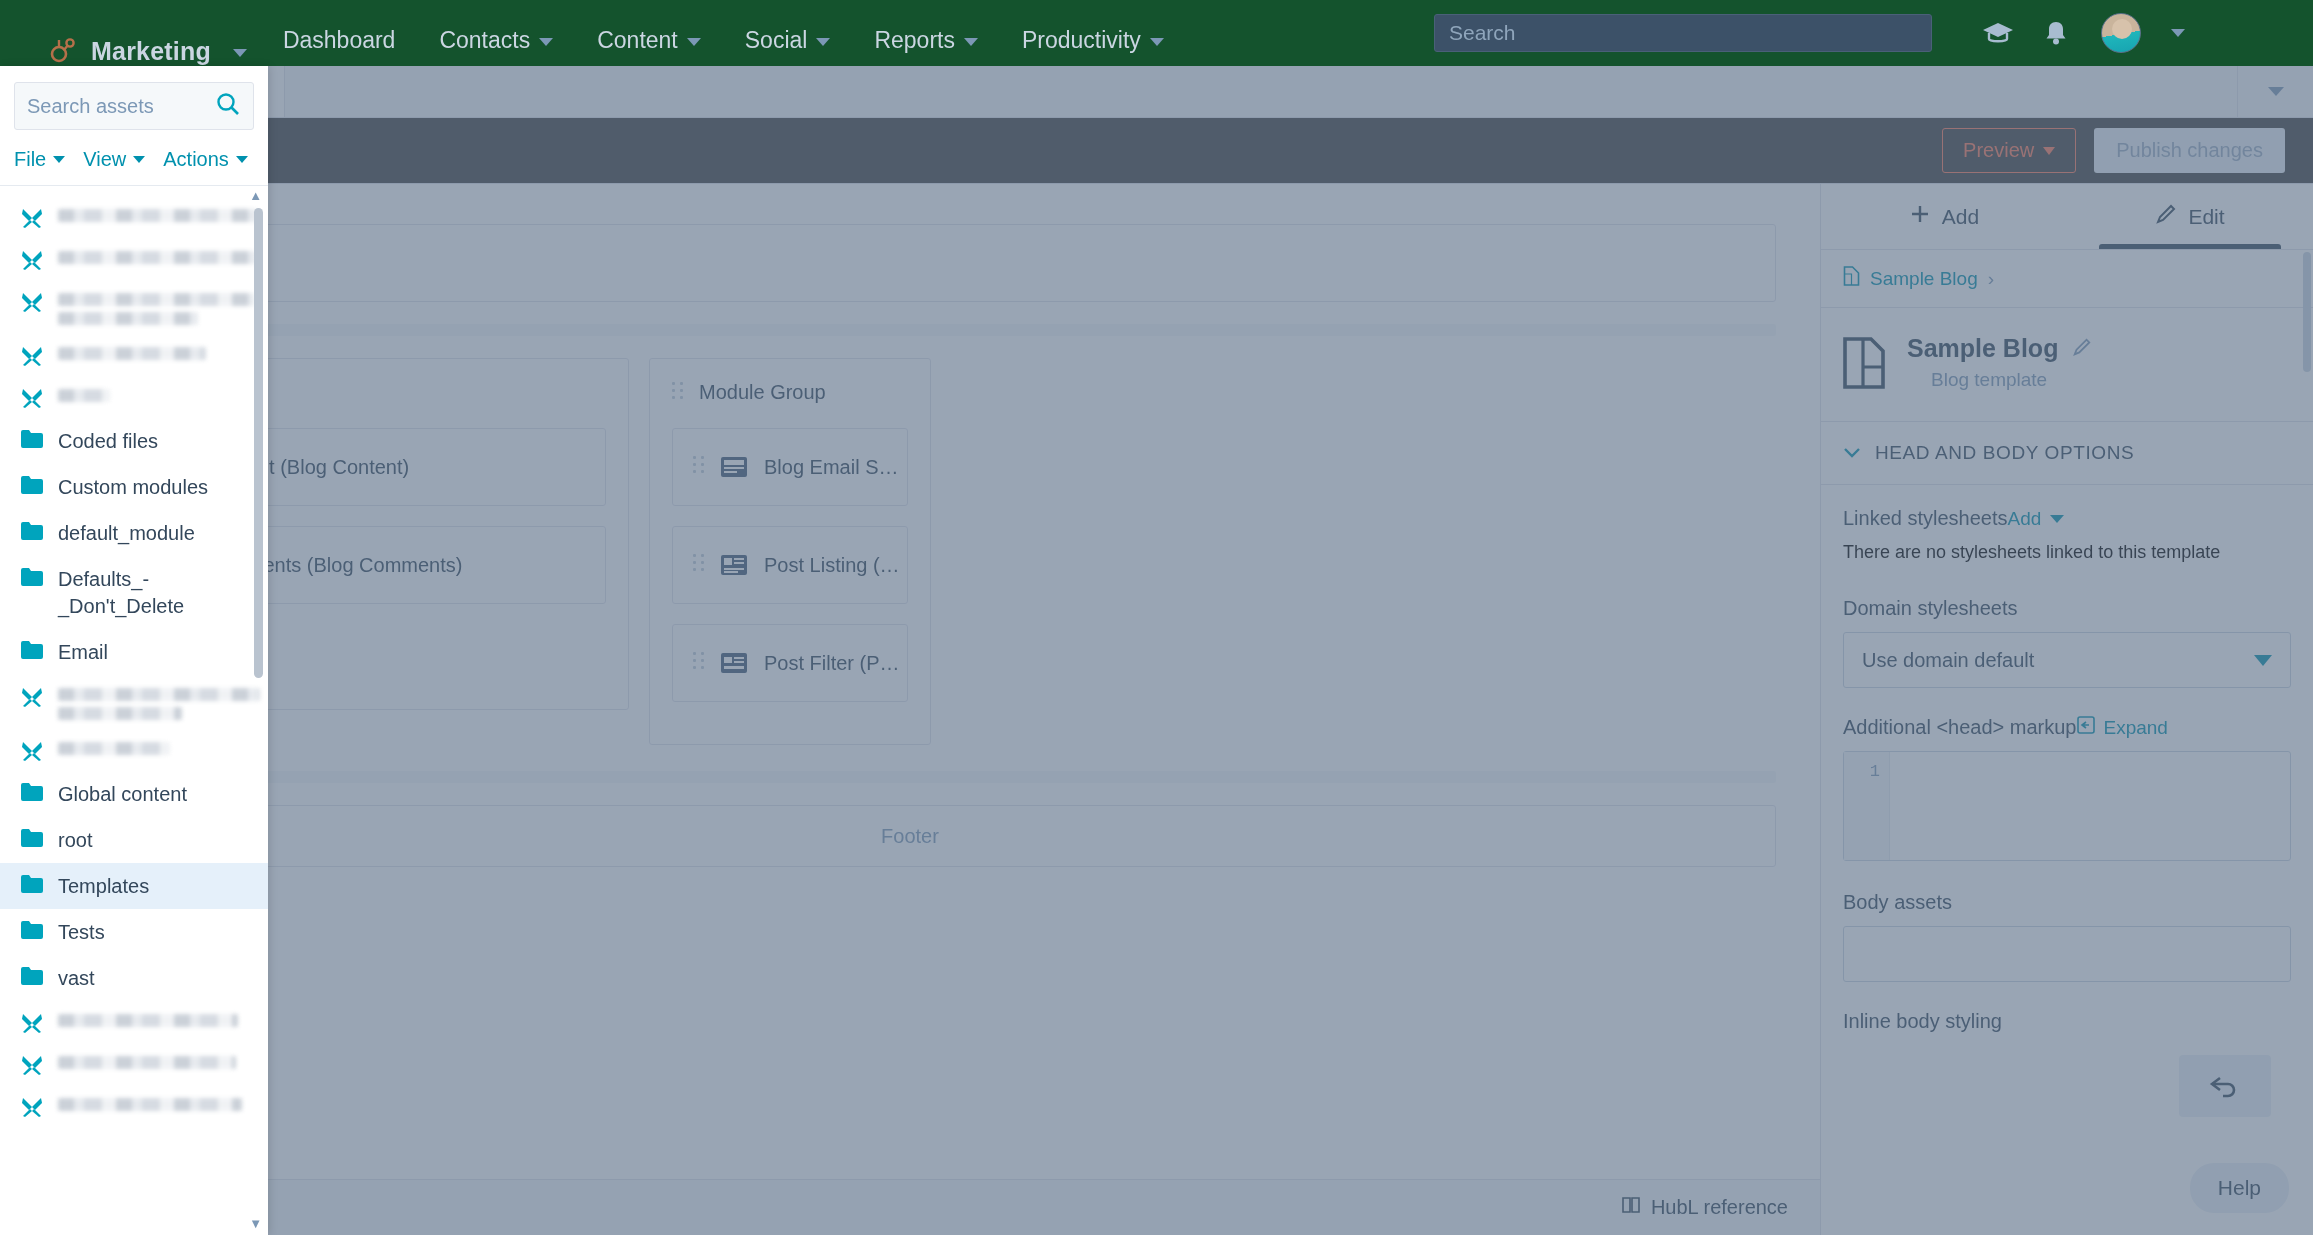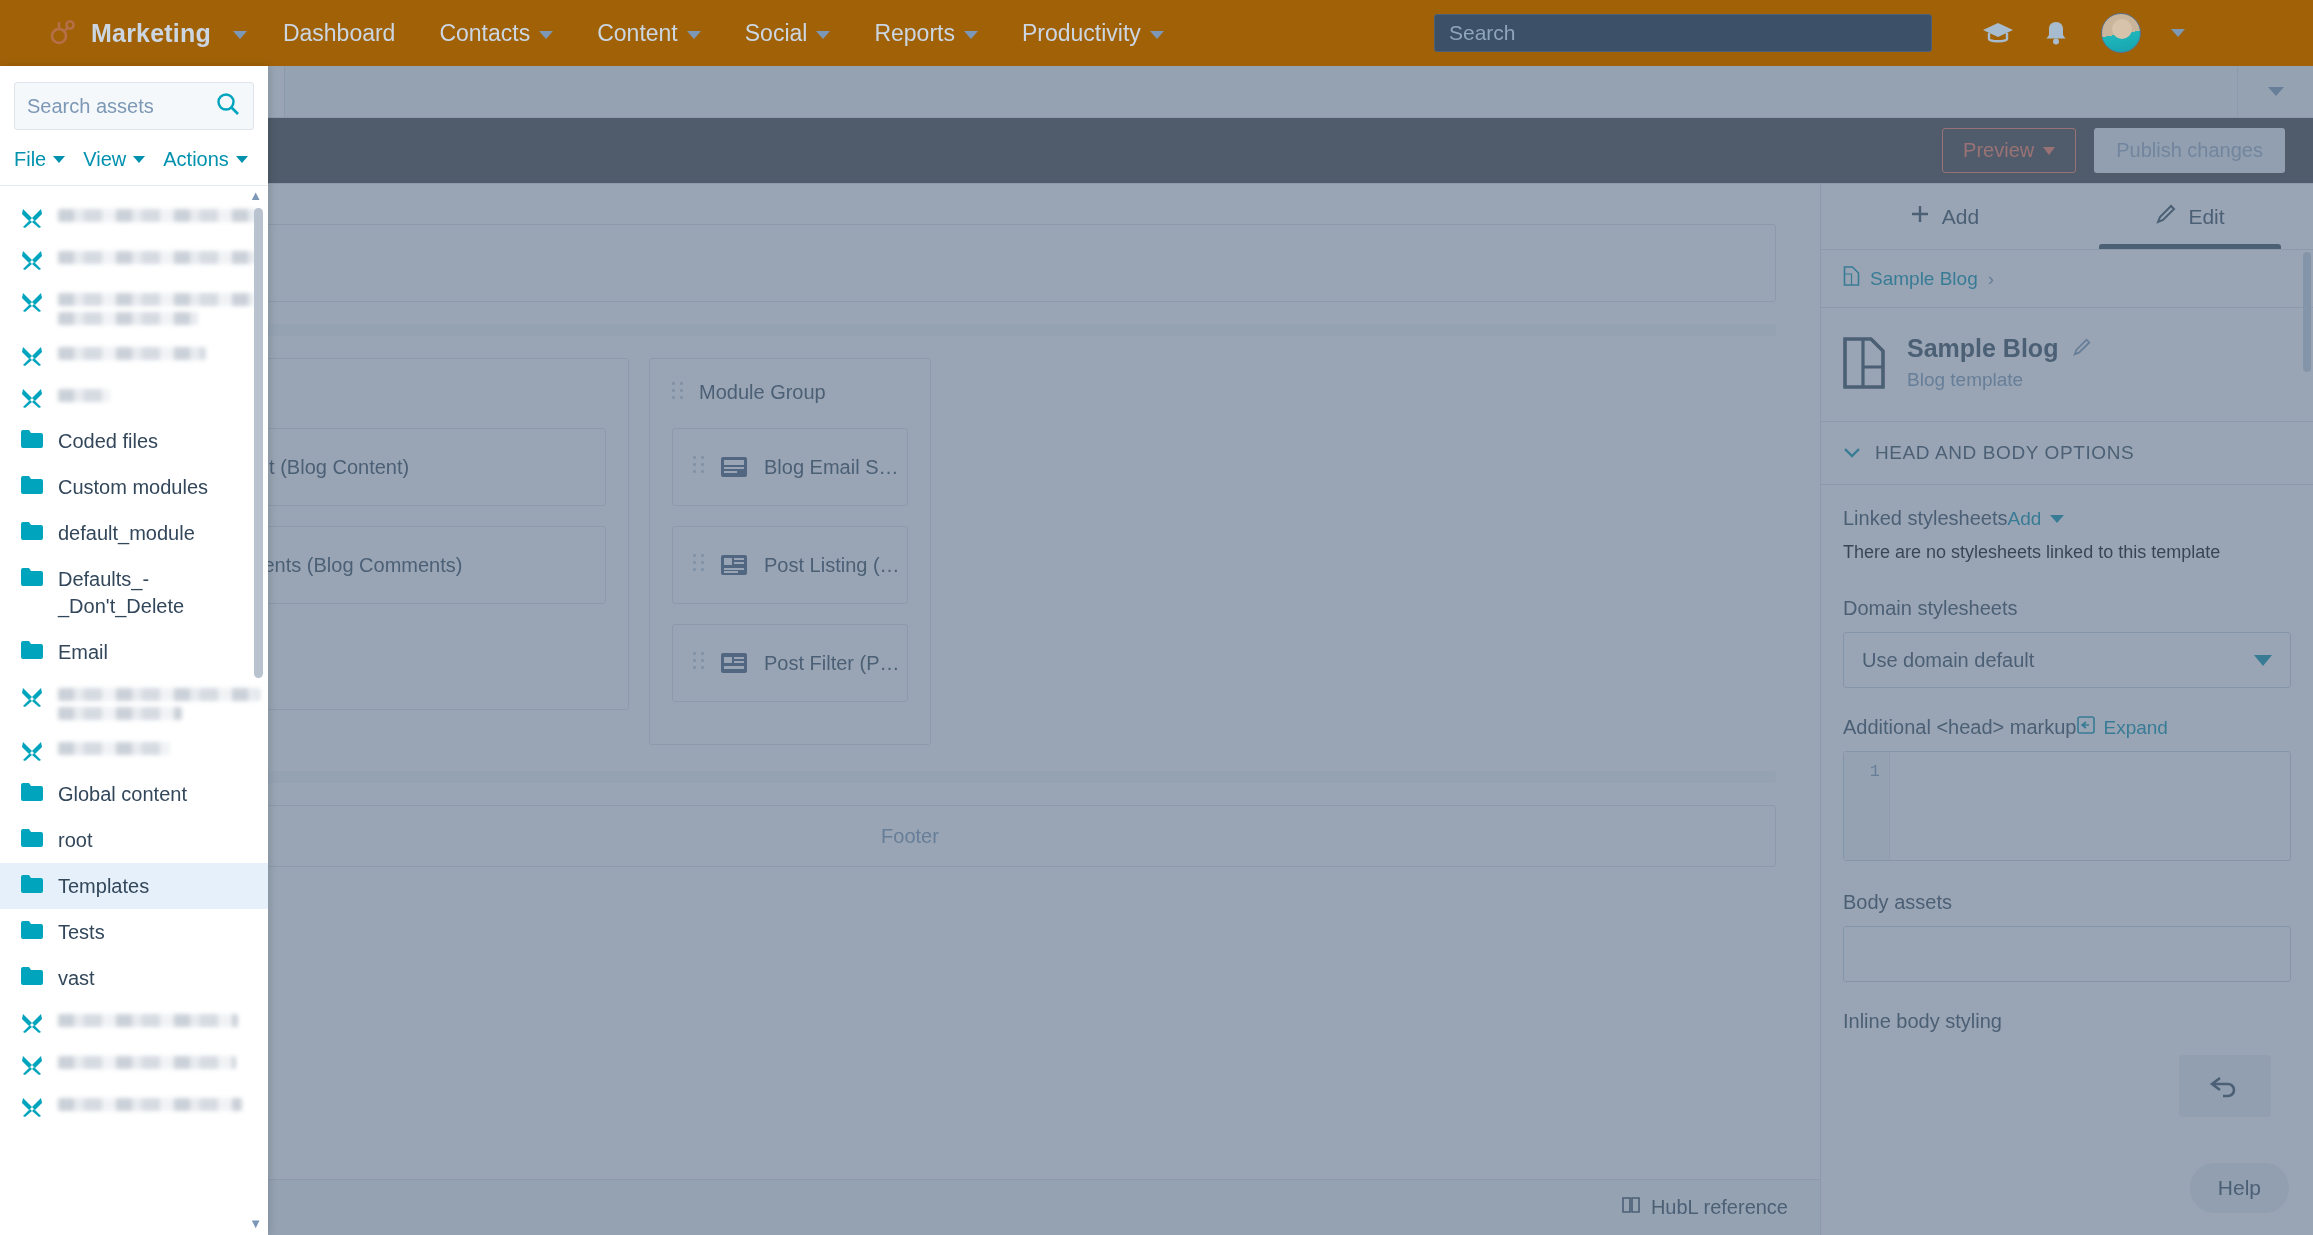--- a/index.html
+++ b/index.html
@@ -7,21 +7,21 @@
     width: 2313px; height: 1235px;
     font-family: "Liberation Sans", sans-serif;
     background: #ffffff;
     overflow: hidden;
   }
   #app { position: relative; width: 2313px; height: 1235px; }
 
   
   .topnav {
     position: absolute; top: 0; left: 0; width: 2313px; height: 66px;
-    background: #a16207; display: flex; align-items: center;
+    background: #14532d; display: flex; align-items: flex-end;
     z-index: 5;
   }
   .brand { display: flex; align-items: center; gap: 13px; padding: 0 14px 0 48px; }
   .brand-logo { width: 30px; height: 30px; position: relative; }
   .brand-name { color: #cbd6e2; font-size: 25px; font-weight: 700; letter-spacing: .2px; }
   .caret { width: 0; height: 0; border-left: 7px solid transparent; border-right: 7px solid transparent;
            border-top: 8px solid #7c98b6; display: inline-block; margin-left: 9px; position: relative; top: 2px; }
   .navitem { color: #cbd6e2; font-size: 23px; padding: 0 22px; display: flex; align-items: center;
              height: 52px; white-space: nowrap; }
   .navitem:first-of-type { margin-left: 24px; }
@@ -97,21 +97,21 @@
   .insp-tabs { display:flex; height:66px; border-bottom:1px solid #dfe3eb; }
   .insp-tab { flex:1; display:flex; align-items:center; justify-content:center; gap:11px;
               font-size:21px; color:#33475b; position:relative; }
   .insp-tab.active::after { content:""; position:absolute; bottom:0; left:32px; right:32px;
                             height:5px; background:#33475b; border-radius:3px 3px 0 0; }
   .breadcrumb { height:58px; display:flex; align-items:center; gap:10px; padding:0 22px;
                 border-bottom:1px solid #dfe3eb; color:#0091ae; font-size:19px; }
   .tpl-head { display:flex; align-items:center; gap:22px; padding:26px 22px 30px 22px; border-bottom:1px solid #dfe3eb; }
   .tpl-icon { width:42px; height:52px; flex:none; }
   .tpl-title { font-size:25px; font-weight:700; color:#33475b; display:flex; align-items:center; gap:14px; }
-  .tpl-sub { font-size:19px; color:#7c98b6; margin-top:6px; }
+  .tpl-sub { font-size:19px; color:#7c98b6; margin-top:6px;margin-left:24px; }
   .section-head { display:flex; align-items:center; gap:14px; padding:20px 22px; font-size:19px;
                   color:#33475b; font-weight:400; letter-spacing:.6px; border-bottom:1px solid #dfe3eb; }
   .insp-body { padding: 22px; }
   .field-row { display:flex; align-items:center; justify-content:flex-start; margin-bottom:12px; }
   .field-label { font-size:20px; color:#33475b; }
   .field-link { font-size:19px; color:#0091ae; display:flex; align-items:center; gap:9px; }
   .field-help { font-size:18px; color:#000000; margin-bottom:34px; }
   .select-box { height:56px; border:1px solid #cbd6e2; border-radius:3px; display:flex;
                 align-items:center; justify-content:space-between; padding:0 18px;
                 font-size:20px; color:#33475b; margin-bottom:28px; }

